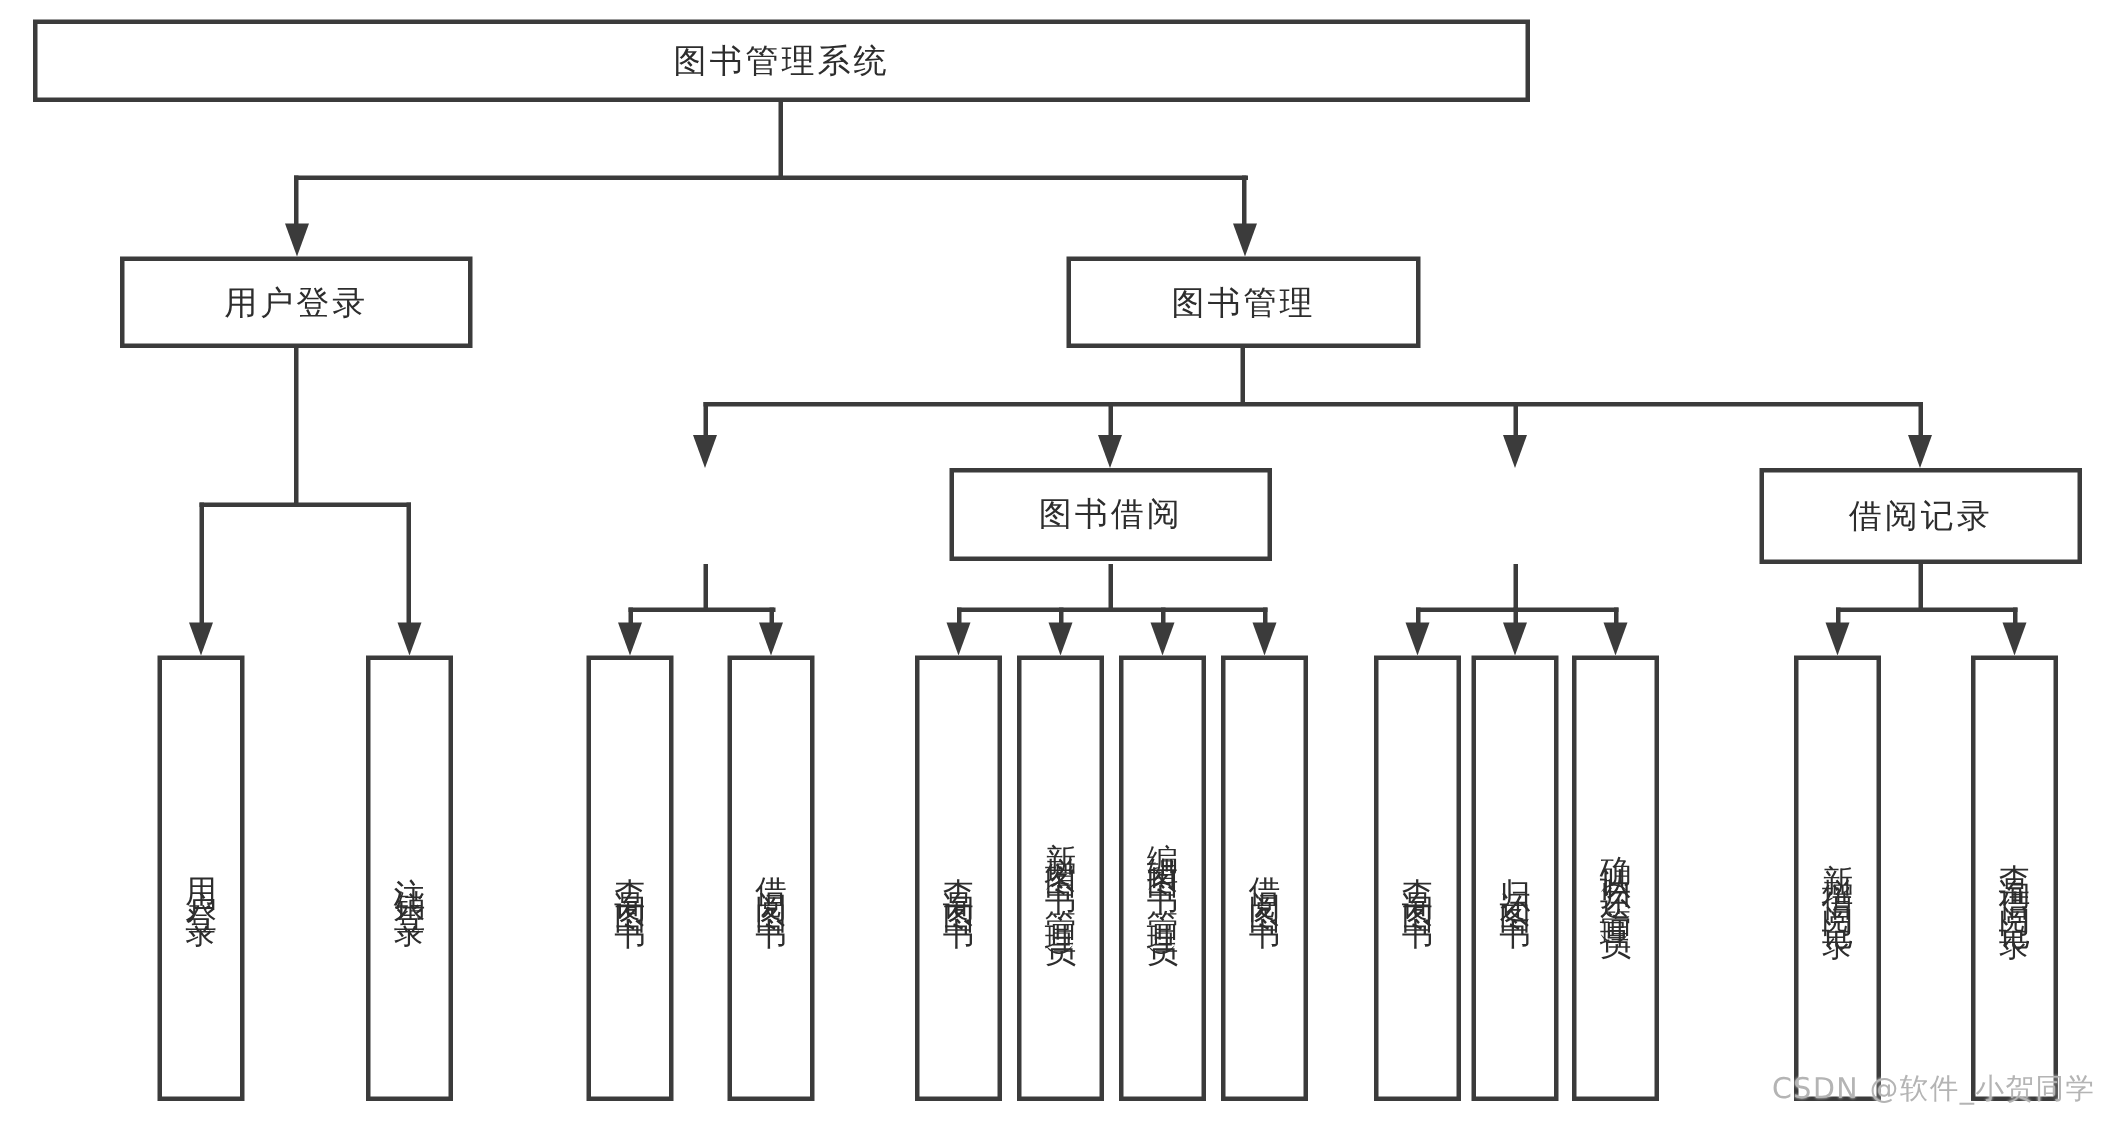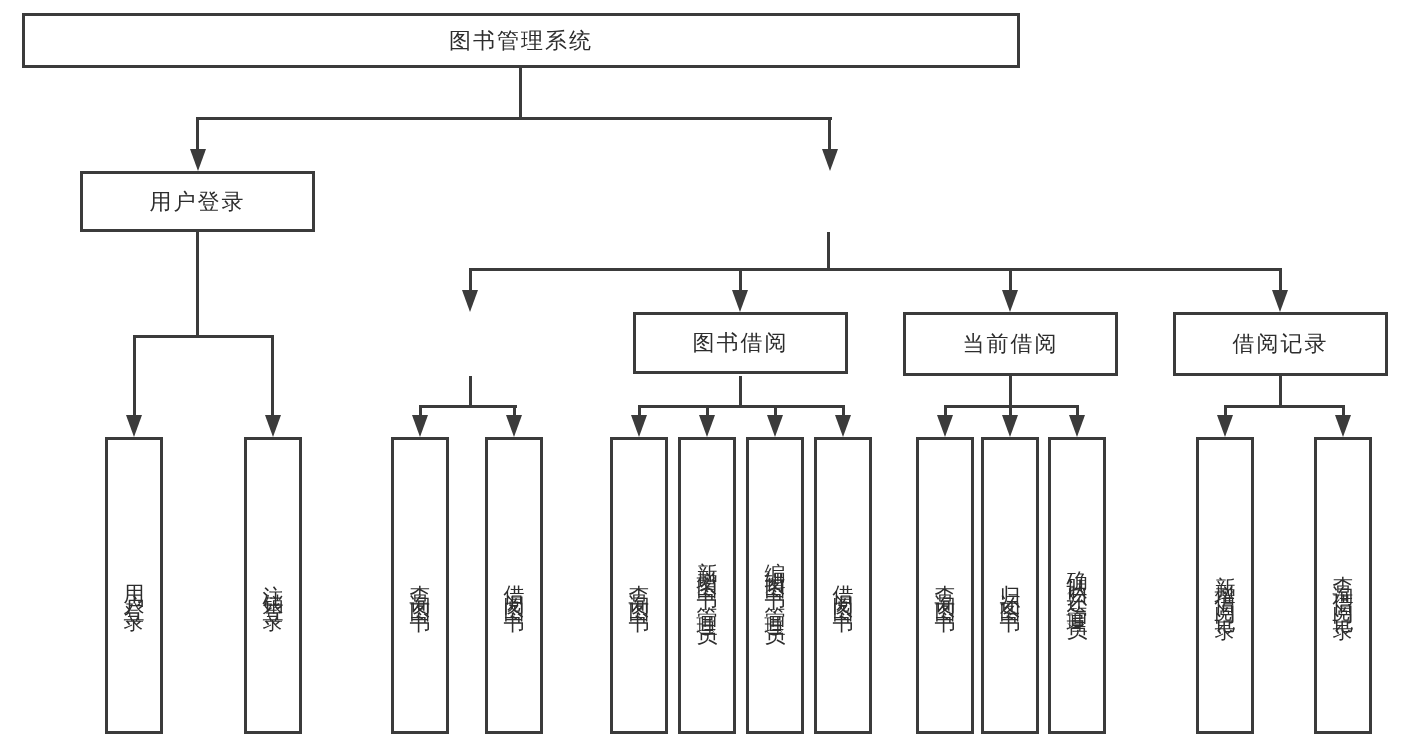--- a/index.html
+++ b/index.html
@@ -61,20 +61,23 @@
   <div class="vl" style="left:519px;top:68px;height:50px;"></div>
   <div class="hl" style="left:196px;top:117px;width:636px;"></div>
   <div class="vl" style="left:196px;top:117px;height:34px;"></div>
   <div class="ar" style="left:190px;top:149px;"></div>
   <div class="vl" style="left:828px;top:117px;height:34px;"></div>
   <div class="ar" style="left:822px;top:149px;"></div>
 
   <div class="box" style="left:80px;top:171px;width:235px;height:61px;">
     <span>用户登录</span>
   </div>
+  <div class="box" style="left:711px;top:171px;width:236px;height:61px;">
+    <span>图书管理</span>
+  </div>
 
   <div class="vl" style="left:196px;top:232px;height:105px;"></div>
   <div class="hl" style="left:133px;top:335px;width:141px;"></div>
   <div class="vl" style="left:133px;top:335px;height:82px;"></div>
   <div class="ar" style="left:126px;top:415px;"></div>
   <div class="vl" style="left:271px;top:335px;height:82px;"></div>
   <div class="ar" style="left:265px;top:415px;"></div>
 
   <div class="vl" style="left:827px;top:232px;height:38px;"></div>
   <div class="hl" style="left:469px;top:268px;width:813px;"></div>
@@ -82,23 +85,20 @@
   <div class="ar" style="left:462px;top:290px;"></div>
   <div class="vl" style="left:739px;top:268px;height:25px;"></div>
   <div class="ar" style="left:732px;top:290px;"></div>
   <div class="vl" style="left:1009px;top:268px;height:25px;"></div>
   <div class="ar" style="left:1002px;top:290px;"></div>
   <div class="vl" style="left:1279px;top:268px;height:25px;"></div>
   <div class="ar" style="left:1272px;top:290px;"></div>
 
   <div class="box" style="left:633px;top:312px;width:215px;height:62px;">
     <span>图书借阅</span>
-  </div>
-  <div class="box" style="left:903px;top:312px;width:215px;height:64px;">
-    <span>当前借阅</span>
   </div>
   <div class="box" style="left:1173px;top:312px;width:215px;height:64px;">
     <span>借阅记录</span>
   </div>
 
   <div class="vl" style="left:469px;top:376px;height:32px;"></div>
   <div class="hl" style="left:419px;top:405px;width:98px;"></div>
   <div class="vl" style="left:419px;top:405px;height:12px;"></div>
   <div class="ar" style="left:412px;top:415px;"></div>
   <div class="vl" style="left:513px;top:405px;height:12px;"></div>
@@ -168,14 +168,15 @@
     <span>确认归还（管理员）</span>
   </div>
 
   <div class="box vbox" style="left:1196px;top:437px;width:58px;height:297px;">
     <span>新增借阅记录</span>
   </div>
   <div class="box vbox" style="left:1314px;top:437px;width:58px;height:297px;">
     <span>查询借阅记录</span>
   </div>
 
+  <div id="watermark">CSDN @软件_小贺同学</div>
 
 </div>
 
 </body></html>

